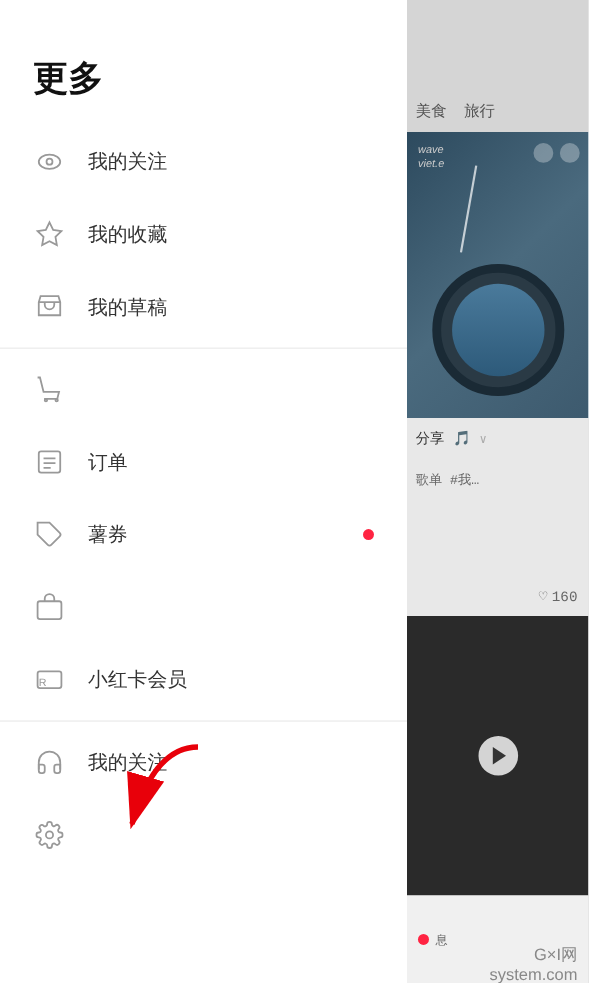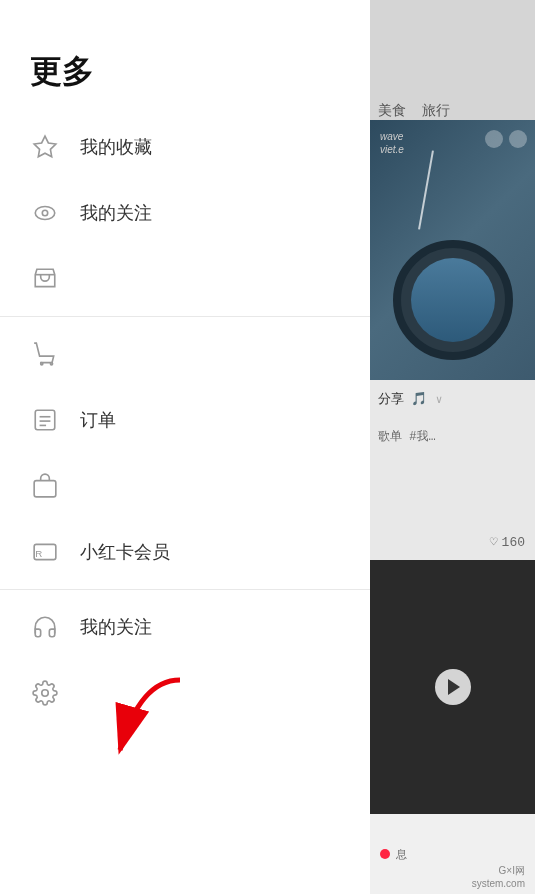--- a/index.html
+++ b/index.html
@@ -109,20 +109,21 @@
     
     .right-top {
       position: absolute;
       top: 0;
       left: 0;
       right: 0;
       height: 120px;
       background: #d5d5d5;
       display: flex;
       align-items: flex-end;
+      padding-bottom: 10px;
       padding-left: 8px;
       gap: 16px;
     }
 
     .tag-item {
       font-size: 14px;
       color: #555;
       font-weight: 500;
     }
 
@@ -313,44 +314,45 @@
 <div class="main-container">
 
   <div class="left-panel">
     <div class="page-title">更多</div>
 
     <div class="menu-list">
 
       <div class="menu-item">
         <div class="menu-icon">
           <svg viewBox="0 0 24 24">
-              <polygon points="12,2 15.09,8.26 22,9.27 17,14.14 18.18,21.02 12,17.77 5.82,21.02 7,14.14 2,9.27 8.91,8.26"></polygon>
-            </svg>
-        </div>
-        <span class="menu-label">我的收藏</span>
-      </div>
-
-      <div class="menu-item">
-        <div class="menu-icon">
-          <svg viewBox="0 0 24 24">
               <ellipse cx="12" cy="12" rx="9" ry="6"></ellipse>
               <circle cx="12" cy="12" r="2.5"></circle>
             </svg>
         </div>
         <span class="menu-label">我的关注</span>
+      </div>
+
+      <div class="menu-item">
+        <div class="menu-icon">
+          <svg viewBox="0 0 24 24">
+              <polygon points="12,2 15.09,8.26 22,9.27 17,14.14 18.18,21.02 12,17.77 5.82,21.02 7,14.14 2,9.27 8.91,8.26"></polygon>
+            </svg>
+        </div>
+        <span class="menu-label">我的收藏</span>
       </div>
 
       <div class="menu-item">
         <div class="menu-icon">
           <svg viewBox="0 0 24 24">
               <path d="M3 8l1.5-5h15L21 8v11H3V8z"></path>
               <path d="M3 8h18"></path>
               <path d="M8 8v2a4 4 0 0 0 8 0V8"></path>
             </svg>
         </div>
+        <span class="menu-label">我的草稿</span>
       </div>
 
       <div class="divider"></div>
 
       <div class="menu-item">
         <div class="menu-icon">
           <svg viewBox="0 0 24 24">
               <path d="M2 2h2l2.4 9.6M6.4 11.6L7 14h13l-1.5 6H7.5"></path>
               <circle cx="9" cy="21" r="1"></circle>
               <circle cx="18" cy="21" r="1"></circle>
@@ -363,20 +365,30 @@
           <svg viewBox="0 0 24 24">
               <rect x="3" y="3" width="18" height="18" rx="2"></rect>
               <line x1="7" y1="9" x2="17" y2="9"></line>
               <line x1="7" y1="13" x2="17" y2="13"></line>
               <line x1="7" y1="17" x2="13" y2="17"></line>
             </svg>
         </div>
         <span class="menu-label">订单</span>
       </div>
 
+      <div class="menu-item">
+        <div class="menu-icon">
+          <svg viewBox="0 0 24 24">
+              <path d="M20.59 13.41l-7.17 7.17a2 2 0 0 1-2.83 0L2 12V2h10l8.59 8.59a2 2 0 0 1 0 2.82z"></path>
+              <line x1="7" y1="7" x2="7.01" y2="7"></line>
+            </svg>
+        </div>
+        <span class="menu-label">薯券</span>
+        <div class="red-dot"></div>
+      </div>
 
       <div class="menu-item">
         <div class="menu-icon">
           <svg viewBox="0 0 24 24">
               <rect x="2" y="7" width="20" height="15" rx="2"></rect>
               <path d="M16 7V5a4 4 0 0 0-8 0v2"></path>
             </svg>
         </div>
       </div>
 
@@ -465,20 +477,20 @@
 
     <div class="right-card3">
       <div class="play-button">
         <div class="play-triangle"></div>
       </div>
     </div>
 
     <div class="right-bottom">
       <div class="bottom-red-dot"></div>
       <span class="bottom-text">息</span>
-      <div class="watermark" style="position:static;margin-left:auto;font-size:10px;color:#888;text-align:right;margin-top:45px;">
+      <div class="watermark" style="position:static;margin-left:auto;font-size:15px;color:#888;text-align:right;margin-top:45px;">
         G×I网<br>system.com
       </div>
     </div>
 
   </div>
 
 </div>
 
 </body></html>

